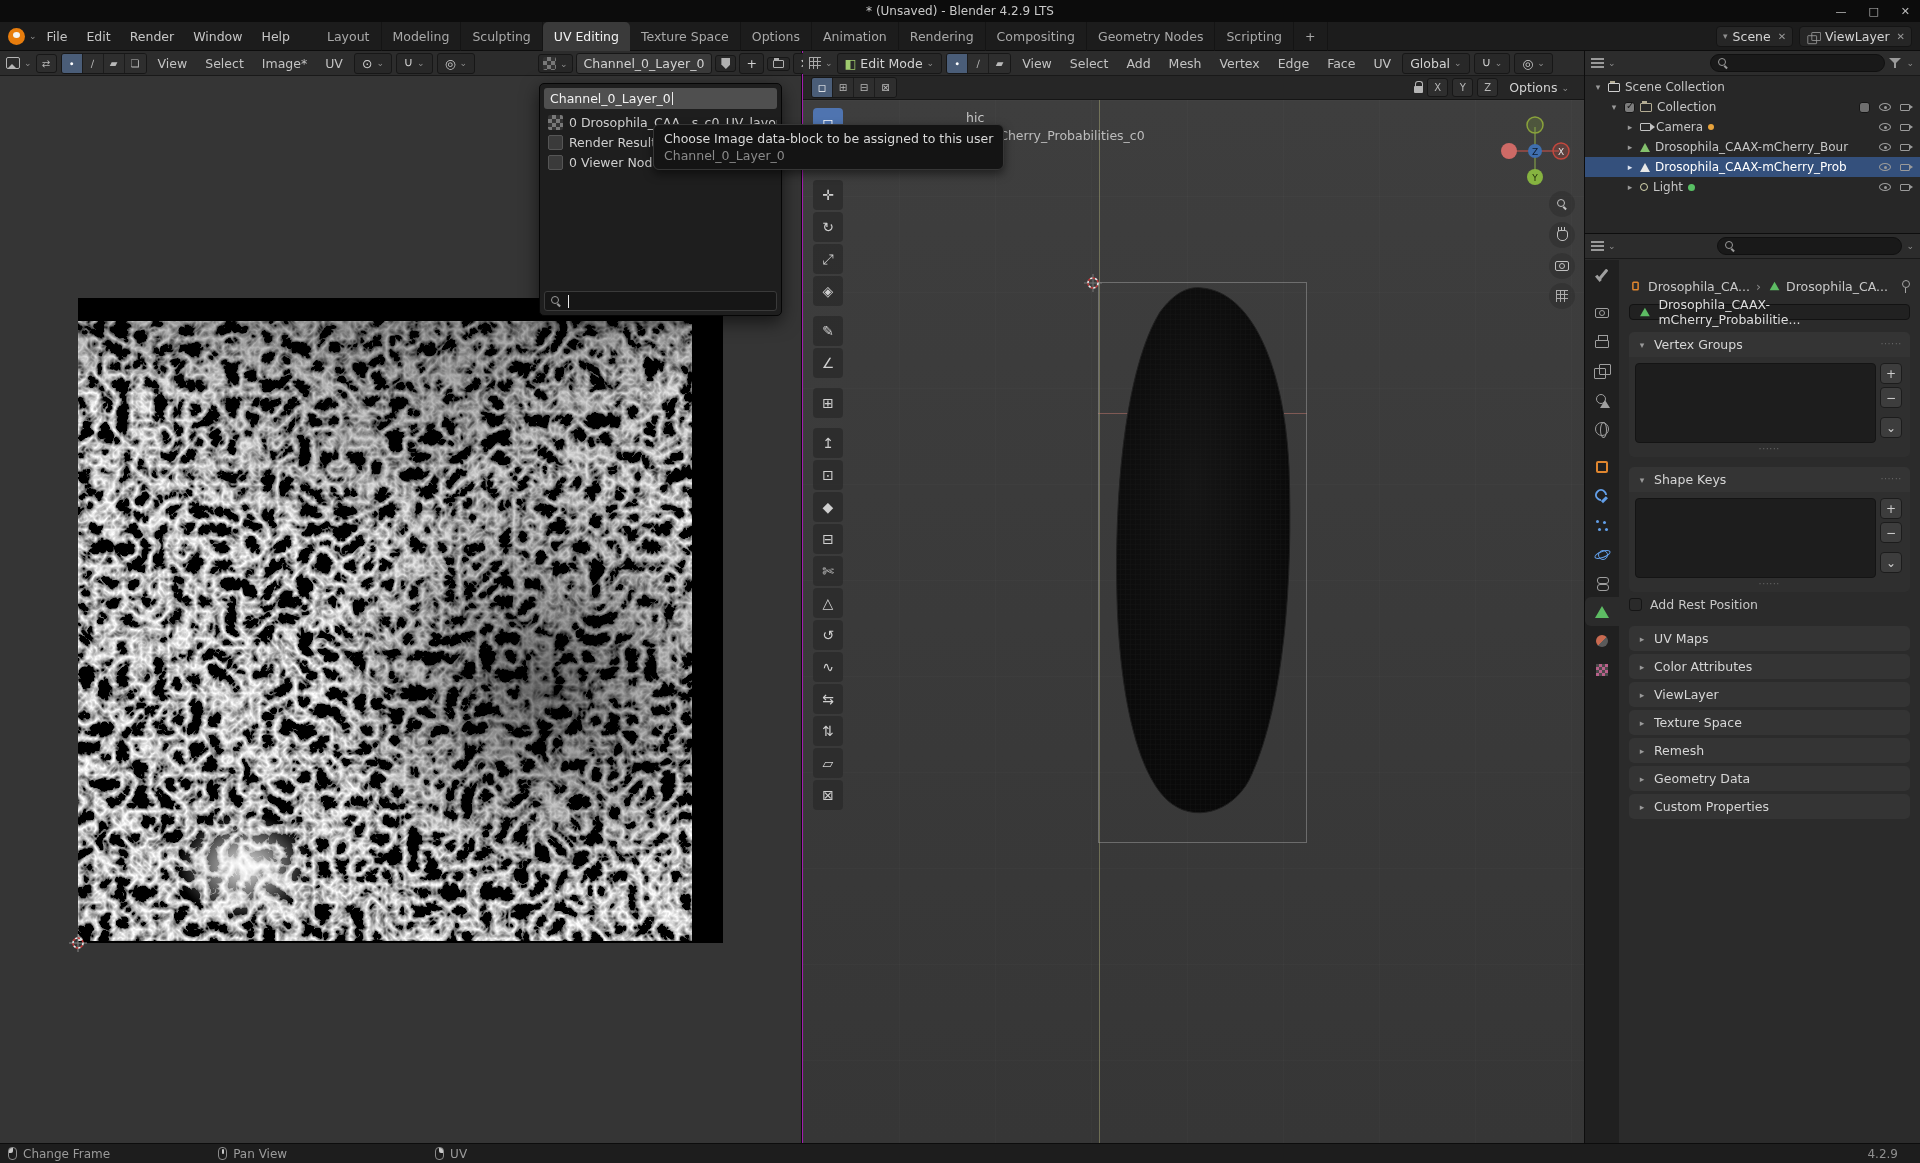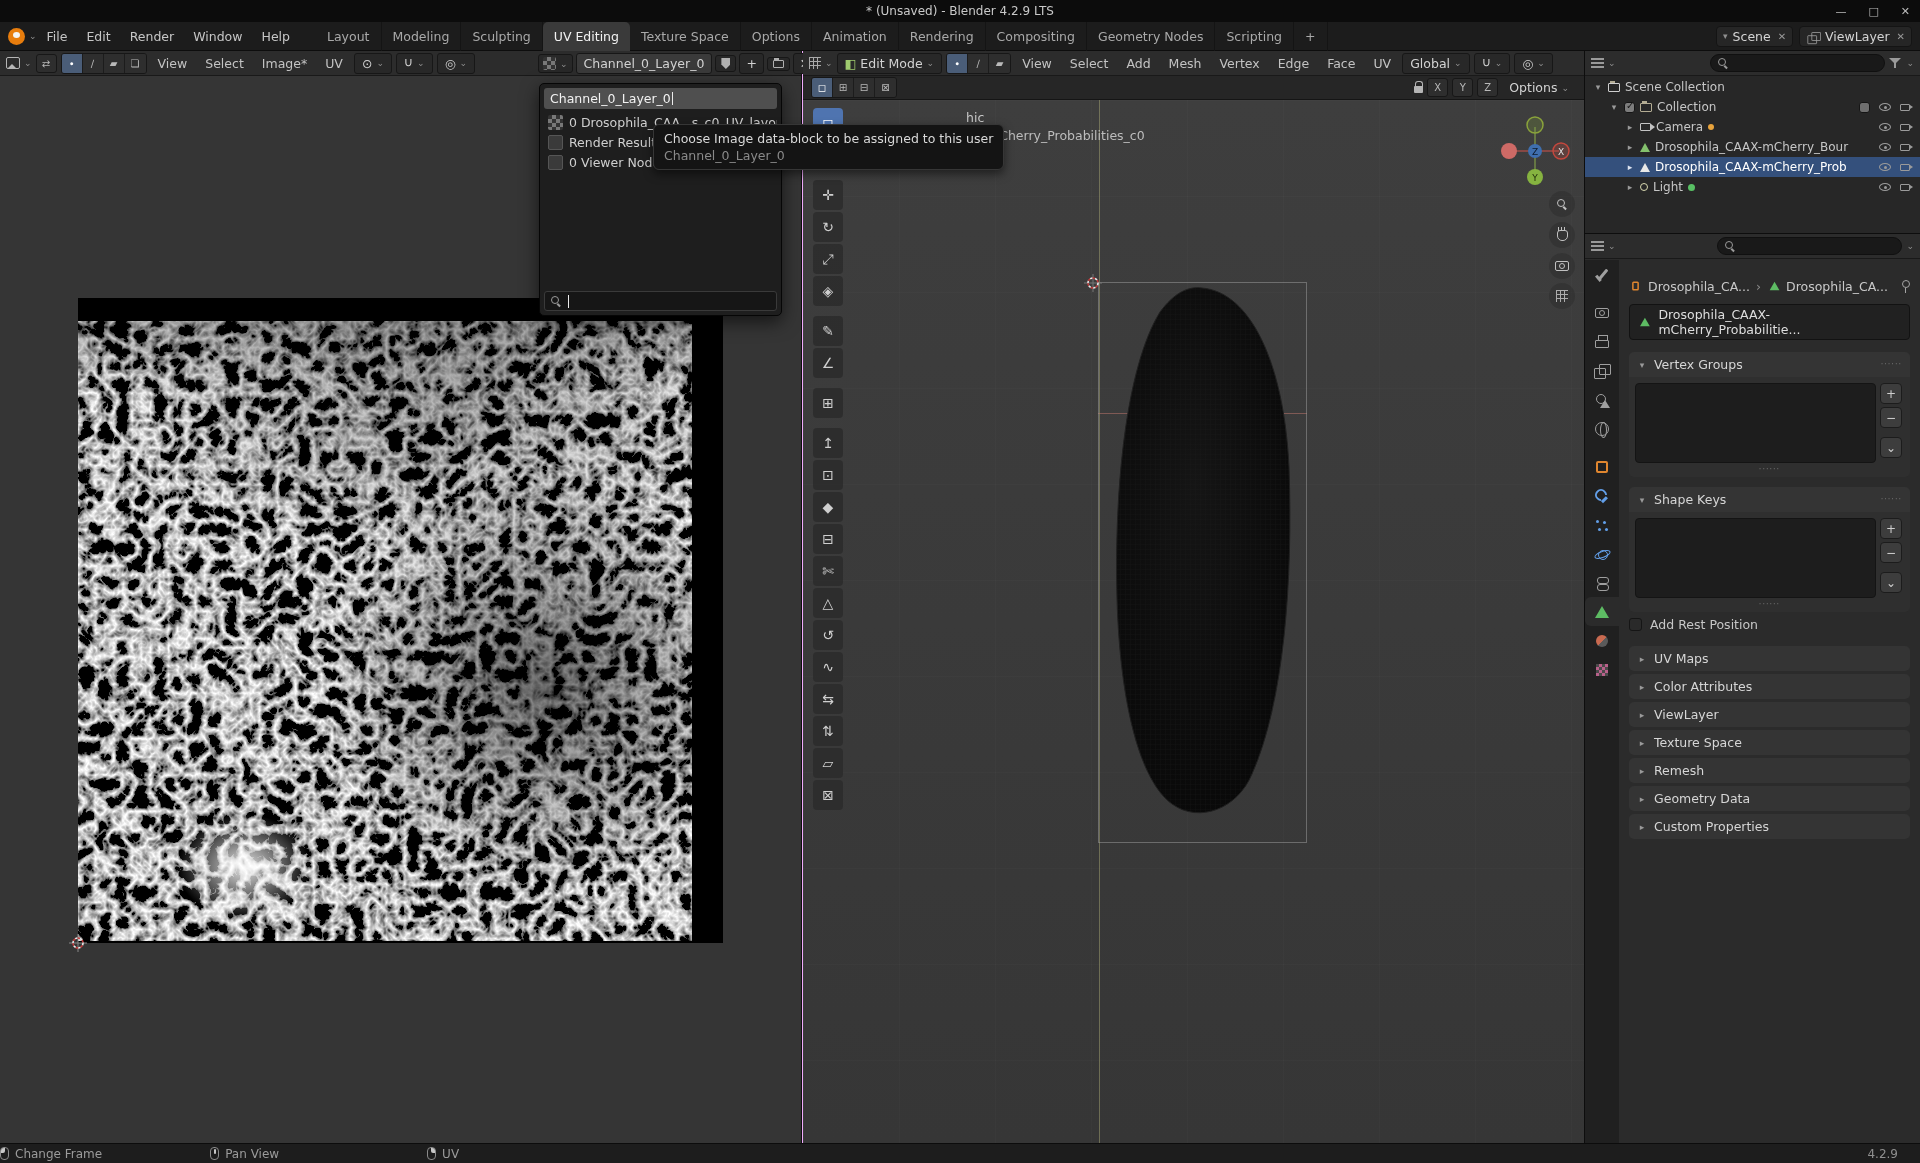--- a/index.html
+++ b/index.html
@@ -1,18 +1,18 @@
 <!DOCTYPE html>
 <html><head>
 <meta charset="utf-8">
 <style>
 *{margin:0;padding:0;box-sizing:border-box}
 html,body{width:1920px;height:1163px;overflow:hidden;background:#111;
   font-family:"DejaVu Sans","Liberation Sans",sans-serif;font-size:12.5px;color:#cfcfcf}
-#app{position:relative;width:1920px;height:1163px;background:#f0abfc}
+#app{position:relative;width:1920px;height:1163px;background:#a21caf}
 
 #titlebar{position:absolute;left:0;top:0;width:1920px;height:22px;background:#0c0c0c;
   display:flex;align-items:center;justify-content:center;font-size:12px;color:#c9c9c9}
 #win-controls{position:absolute;right:10px;top:0;height:22px;display:flex;gap:22px;align-items:center;color:#bdbdbd;font-size:11px}
 
 #topbar{position:absolute;left:0;top:22px;width:1920px;height:29px;background:#1c1c1c;
   border-bottom:1px solid #0d0d0d;display:flex;align-items:center;padding:0 8px;gap:1px}
 .logo{width:17px;height:17px;border-radius:50%;background:#e87d0d;position:relative;margin-right:3px;flex:none}
 .logo::after{content:"";position:absolute;left:5px;top:4px;width:7px;height:6px;border-radius:50%;background:#f4f4f4}
 .menu-item{padding:3px 9px;color:#c6c6c6;border-radius:3px;white-space:nowrap}
@@ -87,21 +87,21 @@
 .orow{height:20px;display:flex;align-items:center;gap:5px;position:relative;color:#c6c6c6;font-size:12px;white-space:nowrap}
 .orow.selected{background:#34507c;color:#fff}
 .arr{color:#9a9a9a;font-size:9px;width:10px;text-align:center;flex:none}
 .rowicons{position:absolute;right:10px;display:flex;gap:9px;align-items:center}
 #properties{position:absolute;left:1585px;top:234px;width:335px;height:909px;background:#2b2b2b}
 #ptab-strip{position:absolute;left:0;top:26px;bottom:0;width:34px;background:#202020}
 .ptab{width:34px;height:29px;display:flex;align-items:center;justify-content:center}
 .ptab.active{background:#2b2b2b;border-radius:6px 0 0 6px}
 #pcontent{position:absolute;left:34px;right:0;top:26px;bottom:0;padding:6px 10px;overflow:hidden}
 .brow{display:flex;align-items:center;gap:6px;height:24px;color:#c9c9c9;white-space:nowrap}
-.namefield{height:36px;background:#212121;border:1px solid #121212;border-radius:4px;display:flex;align-items:center;gap:6px;padding:0 7px;color:#dedede;margin-top:6px}
+.namefield{height:16px;background:#212121;border:1px solid #121212;border-radius:4px;display:flex;align-items:center;gap:6px;padding:0 7px;color:#dedede;margin-top:6px}
 .panel-h{height:25px;background:#343434;border-radius:5px;display:flex;align-items:center;gap:7px;padding:0 8px;color:#d6d6d6}
 .panel-h.open{border-radius:5px 5px 0 0}
 .panel-b{background:#2f2f2f;border-radius:0 0 5px 5px;padding:6px 6px 2px}
 .listwrap{display:flex;gap:4px}
 .listbox{flex:1;height:80px;background:#1d1d1d;border:1px solid #141414;border-radius:4px}
 .sidecol{width:24px;display:flex;flex-direction:column;gap:3px}
 .sq-btn{width:22px;height:21px;background:#3d3d3d;border:1px solid #1c1c1c;border-radius:4px;color:#cfcfcf;
  display:flex;align-items:center;justify-content:center;font-size:12px}
 .griprow{height:12px;display:flex;align-items:center;justify-content:center;color:#6e6e6e;font-size:8px;letter-spacing:1px}
 .checkrow{display:flex;align-items:center;gap:8px;height:24px;color:#c6c6c6}
@@ -649,21 +649,21 @@
         <span>Geometry Data</span>
       </div>
       <div class="panel-h" style="margin-top:3px">
         <span class="arr">▸</span>
         <span>Custom Properties</span>
       </div>
     </div>
   </div>
 
   <div id="statusbar">
-    <span class="sbitem" style="margin-left:0">
+    <span class="sbitem" style="margin-left:8px">
       <span class="mouse lmb"></span>
       <span>Change Frame</span>
     </span>
     <span class="sbitem" style="margin-left:108px">
       <span class="mouse mmb"></span>
       <span>Pan View</span>
     </span>
     <span class="sbitem" style="margin-left:148px">
       <span class="mouse rmb"></span>
       <span>UV</span>

